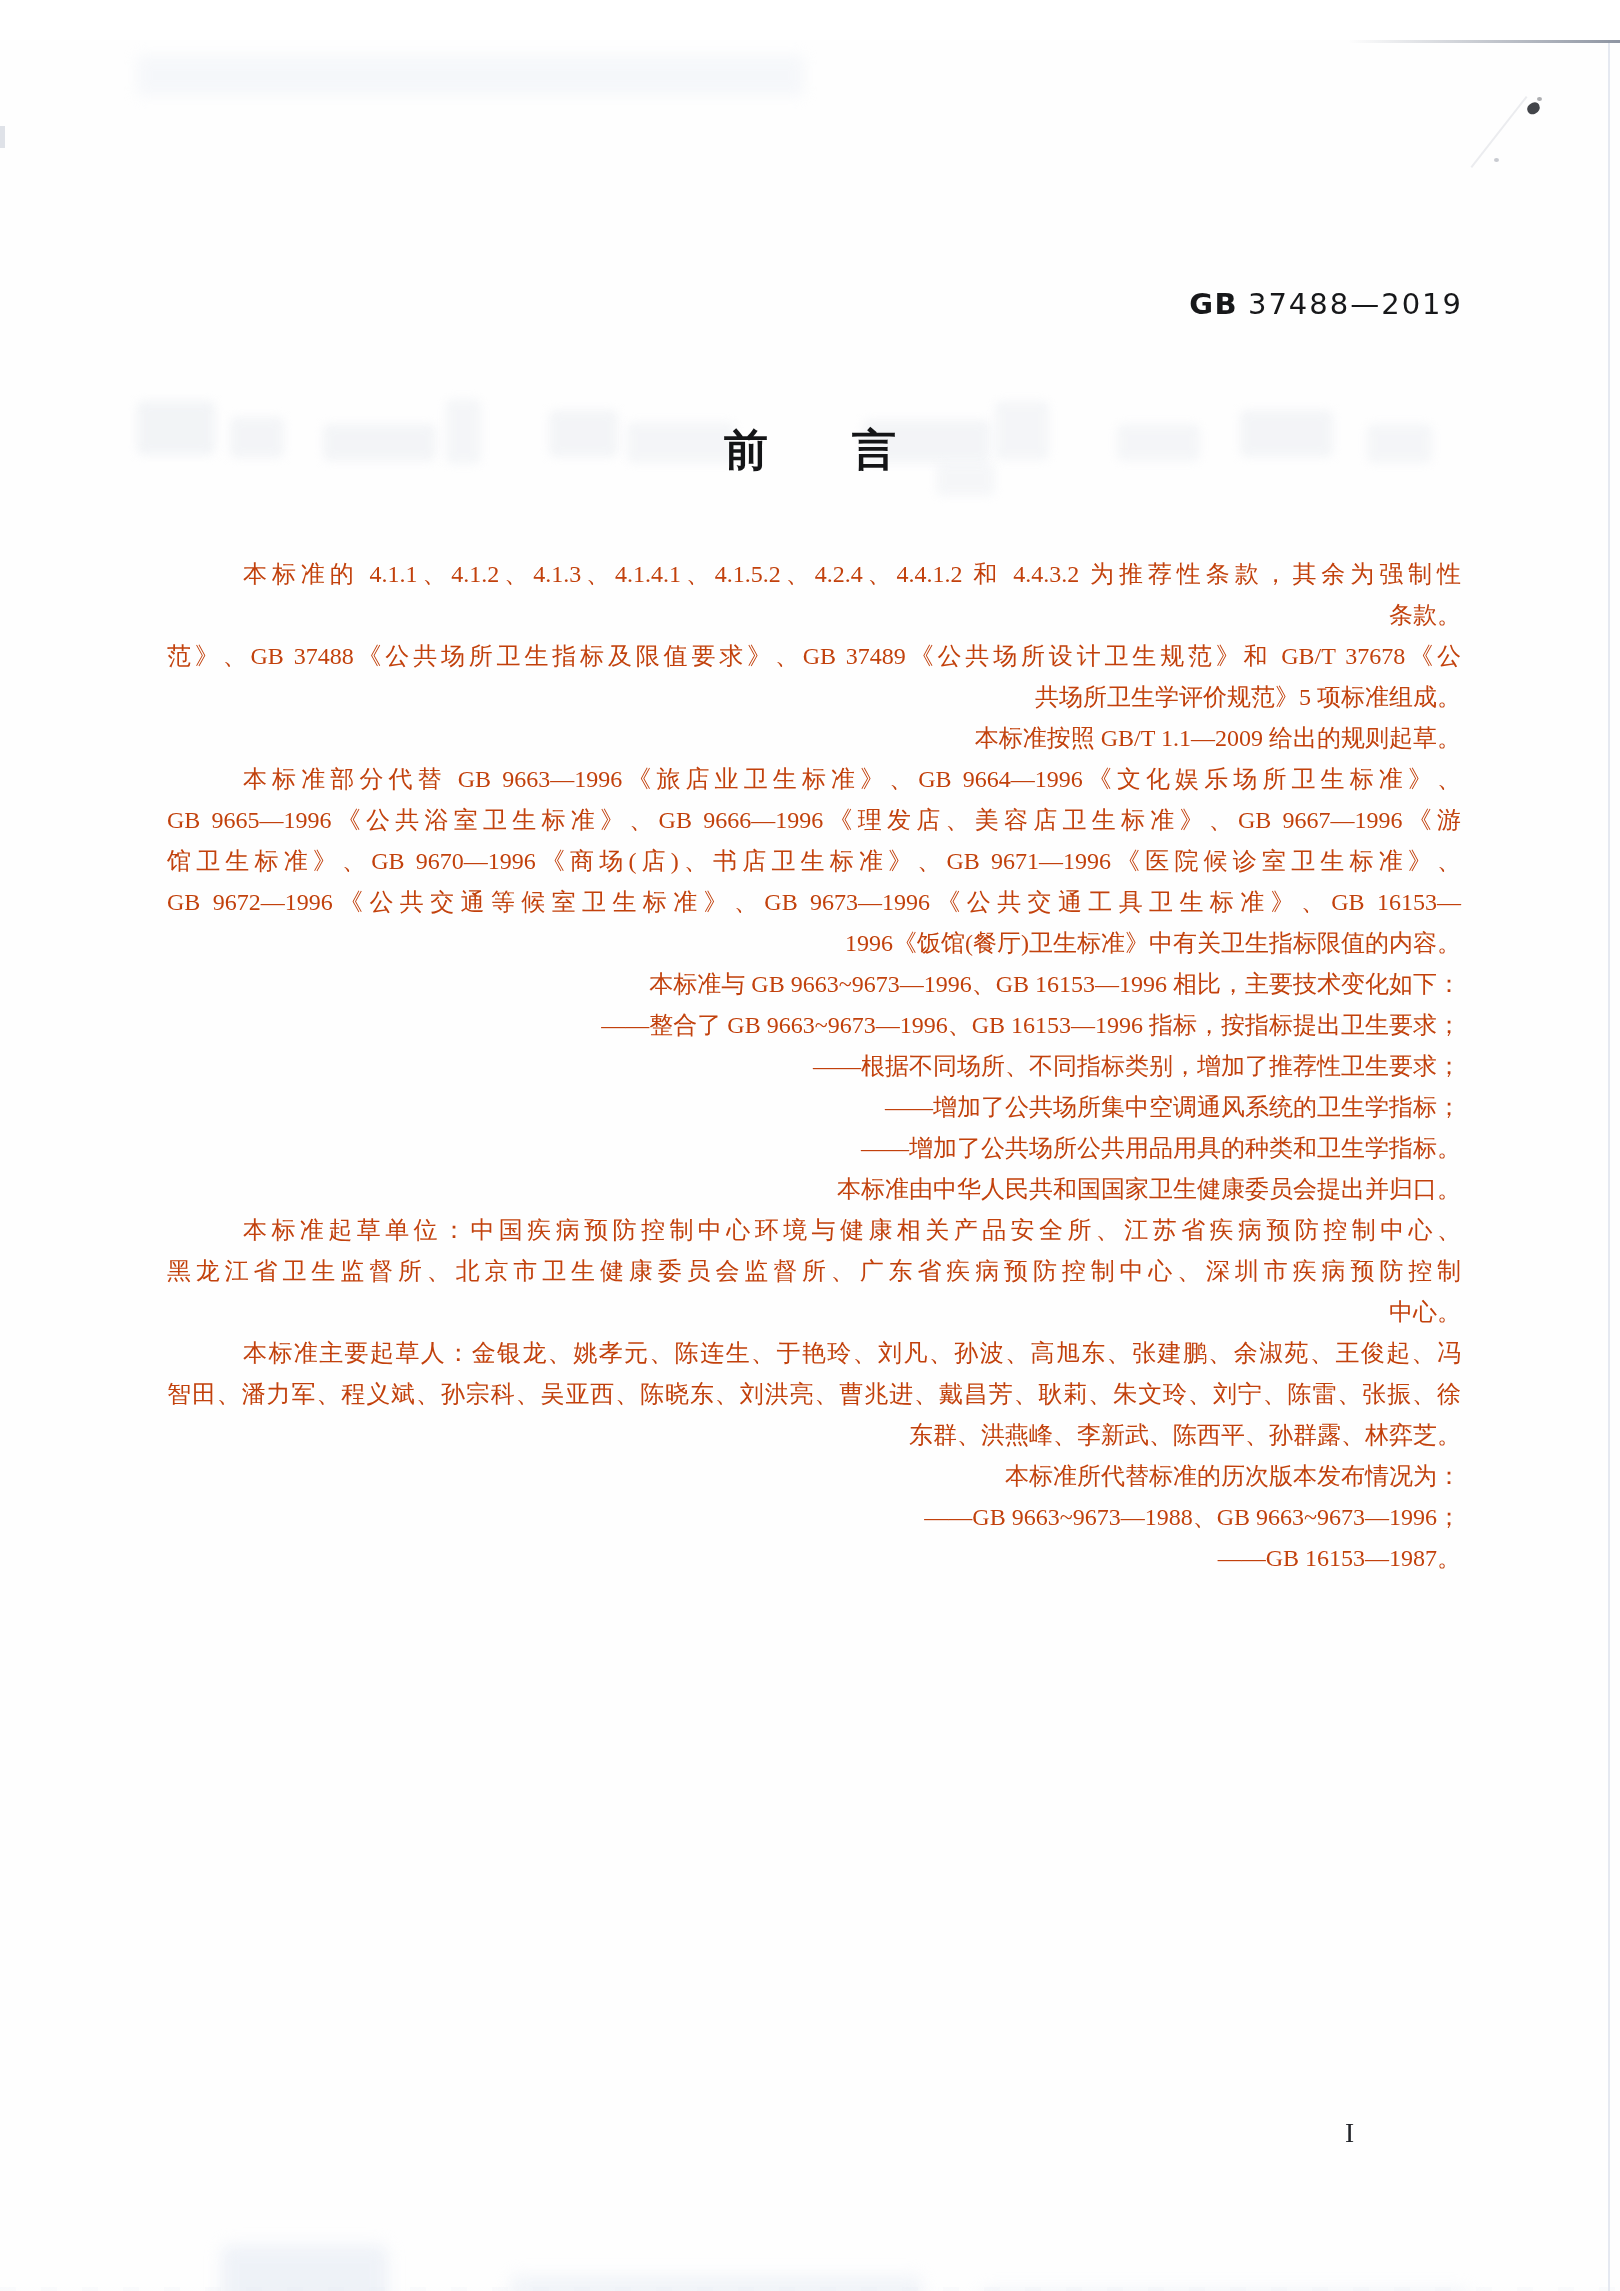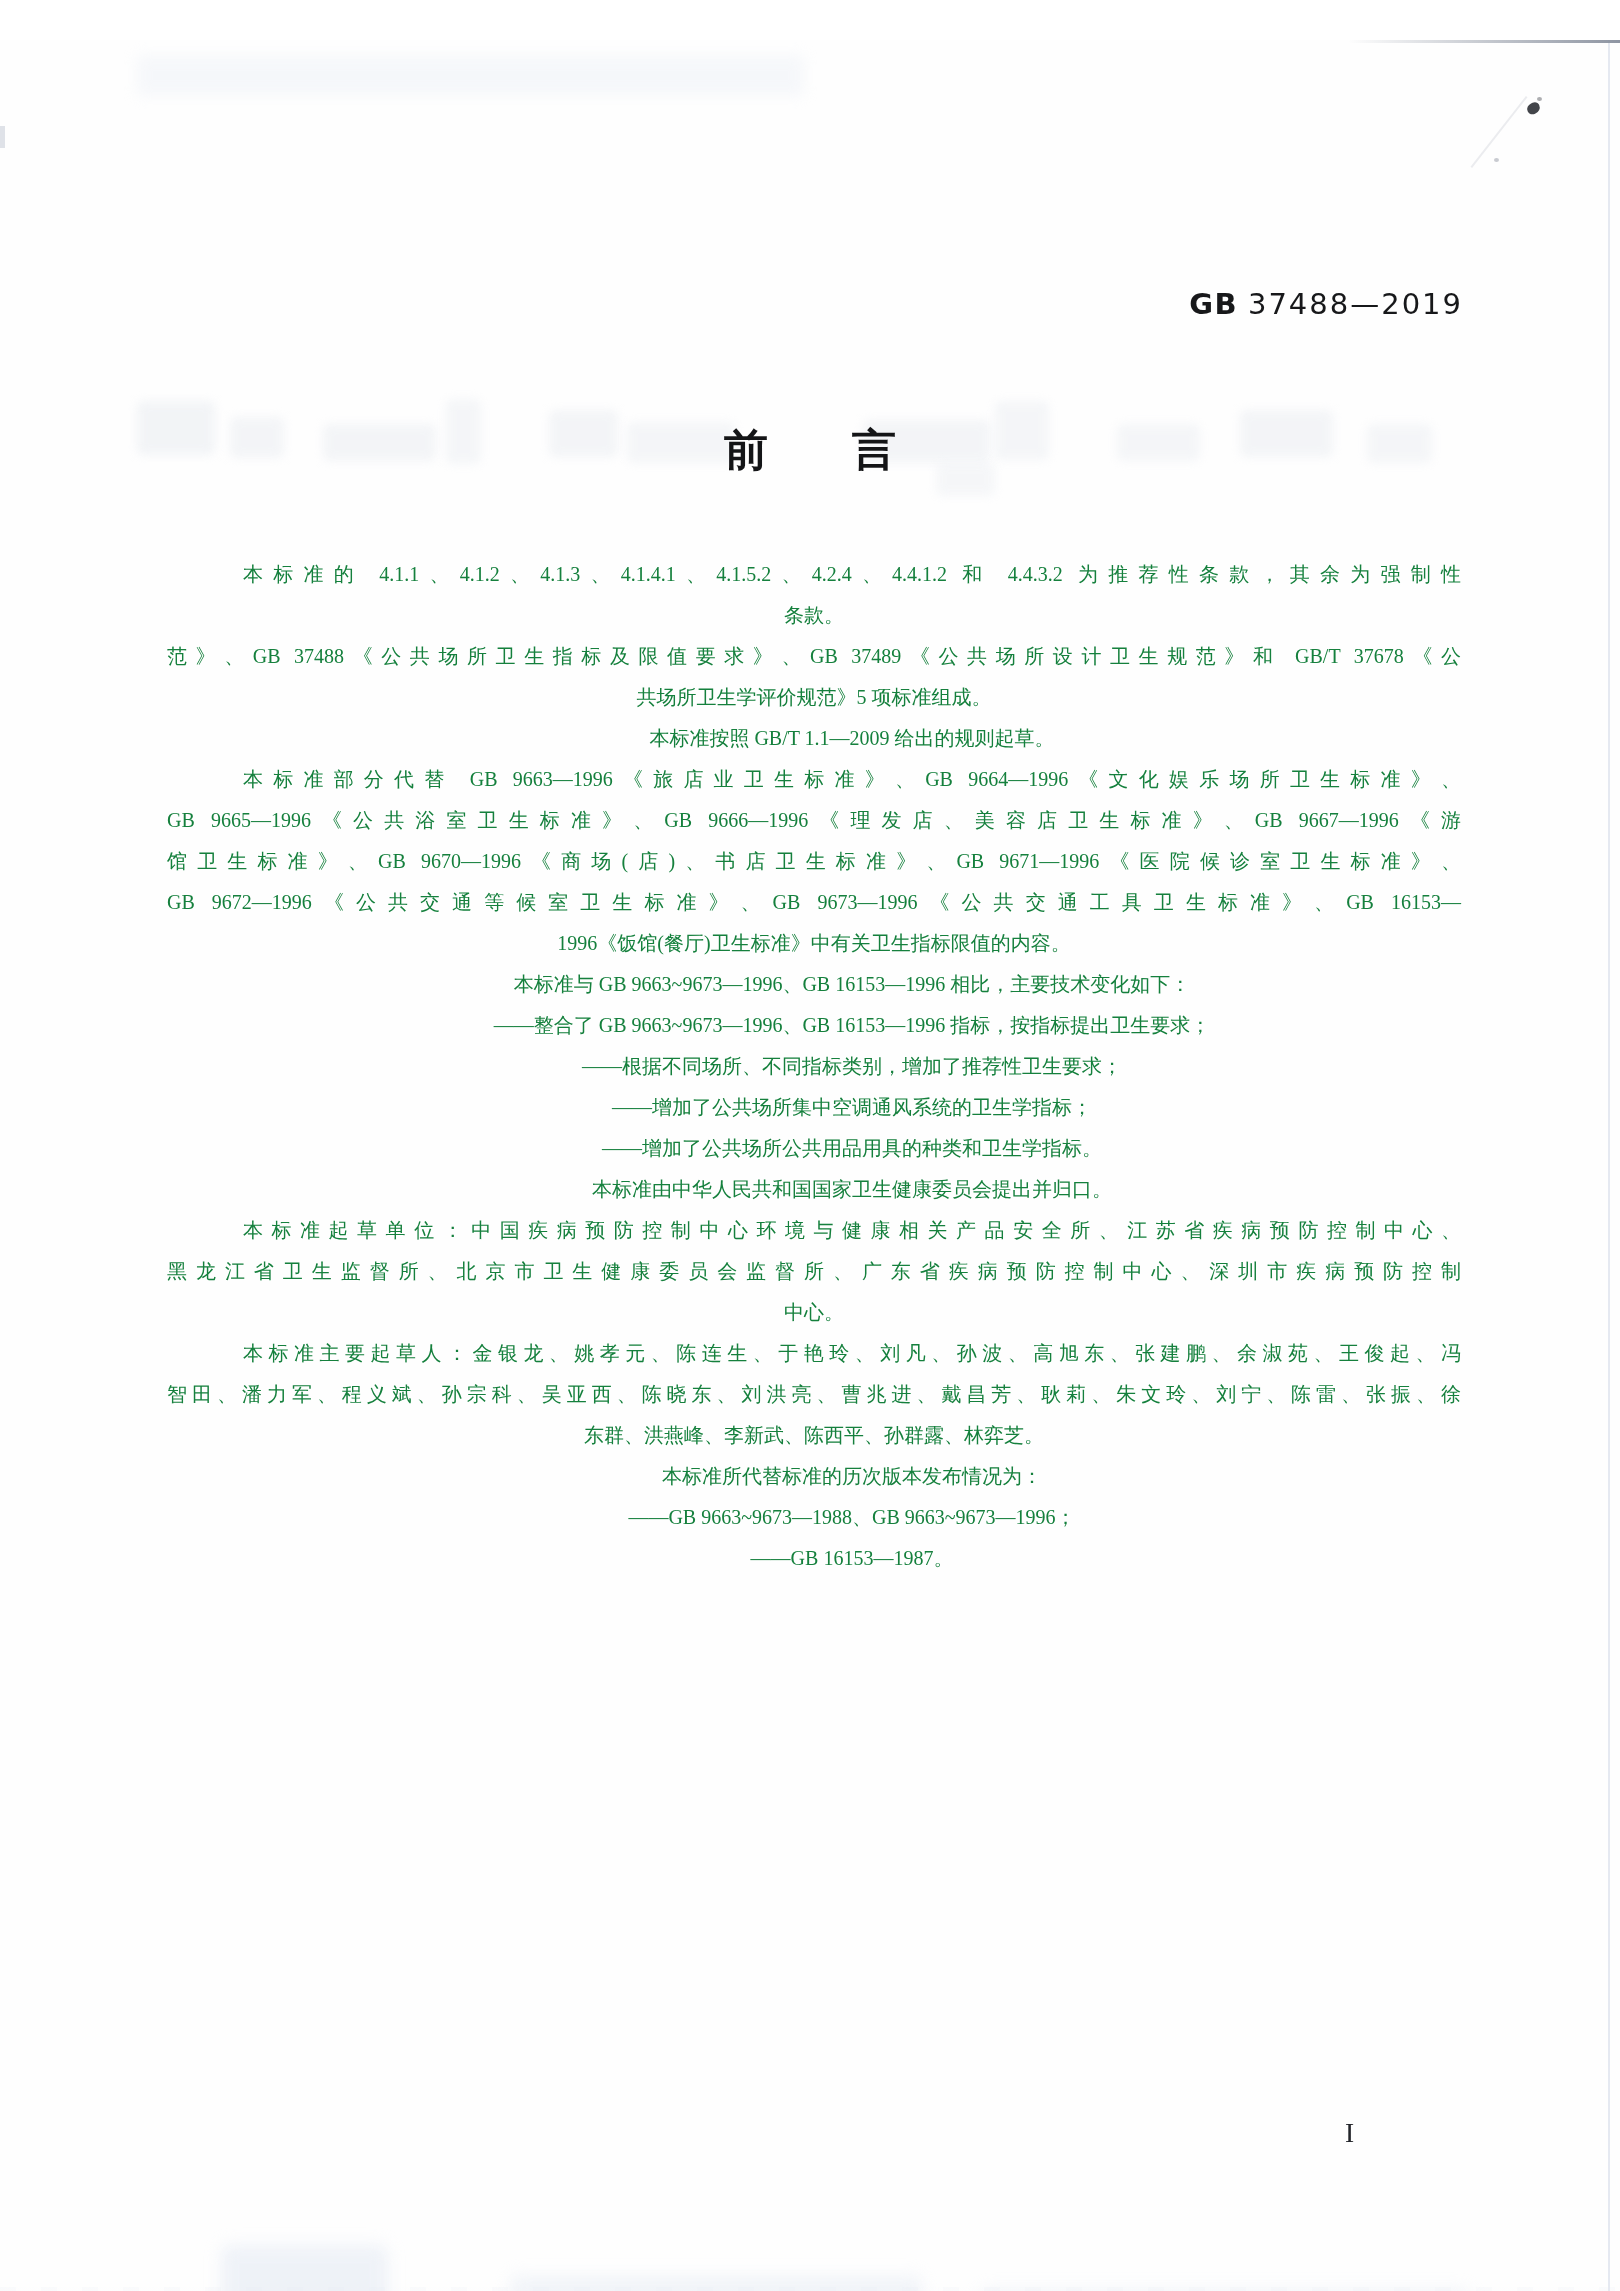--- a/index.html
+++ b/index.html
@@ -25,25 +25,25 @@
   .doc-title{
     position:absolute;top:384px;left:0;width:100%;
     margin:0;display:flex;justify-content:center;column-gap:84px;
     font-family:"DejaVu Sans","Liberation Sans",sans-serif;
     font-size:44px;font-weight:700;color:#141517;
     line-height:51px;
   }
   
   .body-text{
     position:absolute;left:167px;top:514px;width:1294px;
-    font-size:20px;color:#15803d;
+    font-size:24px;color:#c2410c;
   }
   .line{
     height:41px;line-height:41px;
-    text-align:center;
+    text-align:right;
   }
   .line.fill{
     text-align:justify;
     -moz-text-align-last:justify;
     text-align-last:justify;
   }
   .line.indent{text-indent:76px;}
   
   .page-number{
     position:absolute;left:1345px;top:2078px;

